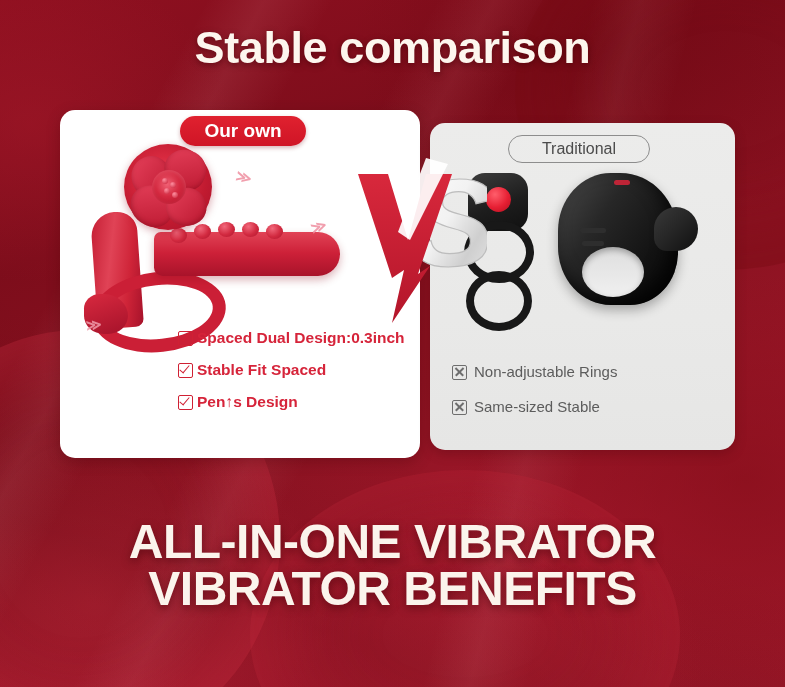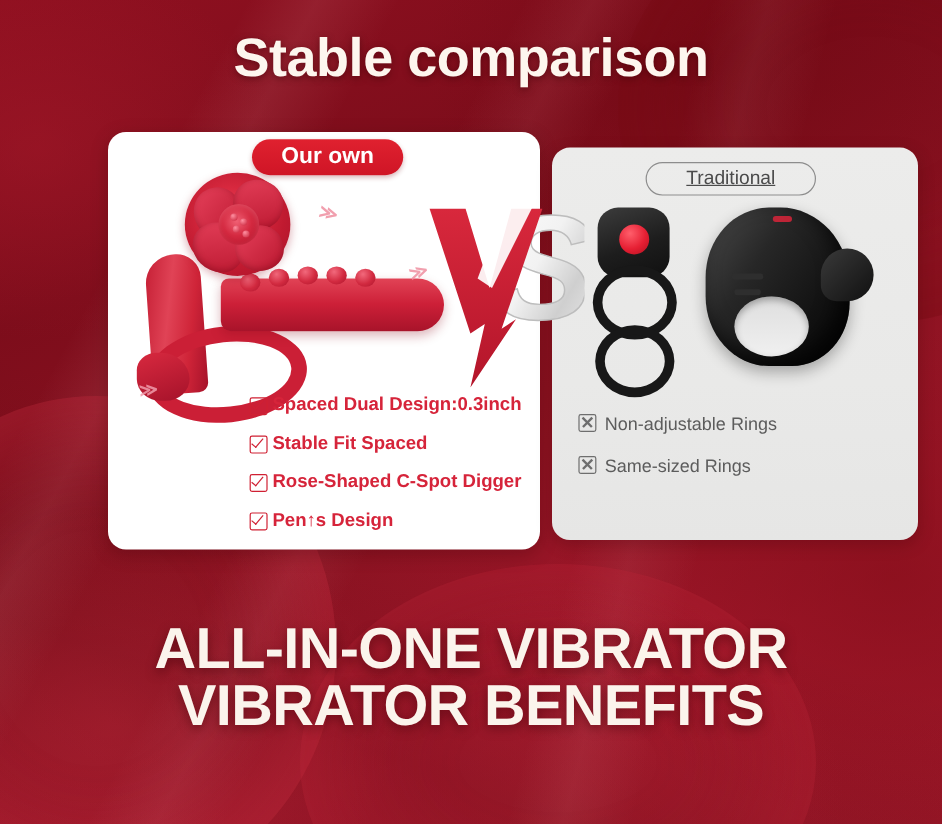--- a/index.html
+++ b/index.html
@@ -59,21 +59,20 @@
     color: #fdf6ee;
     letter-spacing: -0.4px;
     text-shadow: 0 2px 6px rgba(60,0,8,0.55);
   }
 
   
   .panel {
     position: absolute;
     border-radius: 15px;
     overflow: hidden;
-    margin-left: 30px;
   }
   .panel-own {
     left: 60px;
     top: 110px;
     width: 360px;
     height: 348px;
     background: #ffffff;
     box-shadow: 0 4px 14px rgba(60,0,8,0.28);
   }
   .panel-trad {
@@ -109,21 +108,20 @@
     width: 140px;
     height: 26px;
     border-radius: 14px;
     border: 1.5px solid #8d8d8d;
     color: #4b4b4b;
     font-size: 16px;
     display: flex;
     align-items: center;
     justify-content: center;
     background: transparent;
-    text-decoration: underline;
   }
 
   
   .feature-list {
     position: absolute;
     left: 118px;
     top: 212px;
     width: 238px;
   }
   .feature-row {
@@ -159,21 +157,21 @@
   }
 
   .con-list {
     position: absolute;
     left: 22px;
     top: 222px;
     width: 280px;
   }
   .con-row {
     display: flex;
-    align-items: flex-start;
+    align-items: flex-end;
     height: 35px;
   }
   .x-box {
     width: 13px;
     height: 13px;
     border: 1.4px solid #6e6e6e;
     border-radius: 2px;
     position: relative;
     flex: 0 0 auto;
     margin-right: 7px;
@@ -448,24 +446,20 @@
       <div class="feature-row">
         <span class="check-box"></span>
         <span class="feature-text">Spaced Dual Design:0.3inch</span>
       </div>
       <div class="feature-row">
         <span class="check-box"></span>
         <span class="feature-text">Stable Fit Spaced</span>
       </div>
       <div class="feature-row">
         <span class="check-box"></span>
-        <span class="feature-text">Rose-Shaped C-Spot Digger</span>
-      </div>
-      <div class="feature-row">
-        <span class="check-box"></span>
         <span class="feature-text">Pen↑s Design</span>
       </div>
     </div>
   </div>
 
   <div class="panel panel-trad">
 
     <div class="badge-trad">Traditional</div>
 
     <div class="prod-trad">
@@ -483,21 +477,21 @@
       </div>
     </div>
 
     <div class="con-list">
       <div class="con-row">
         <span class="x-box"></span>
         <span class="con-text">Non-adjustable Rings</span>
       </div>
       <div class="con-row">
         <span class="x-box"></span>
-        <span class="con-text">Same-sized Rings</span>
+        <span class="con-text">Same-sized Stable</span>
       </div>
     </div>
   </div>
 
   <div class="vs-wrap">
     <svg width="135" height="175" viewBox="0 0 135 175">
       <defs>
         <linearGradient id="silver" x1="0" y1="0" x2="1" y2="1">
           <stop offset="0%" stop-color="#ffffff"></stop>
           <stop offset="45%" stop-color="#f2f2f2"></stop>

